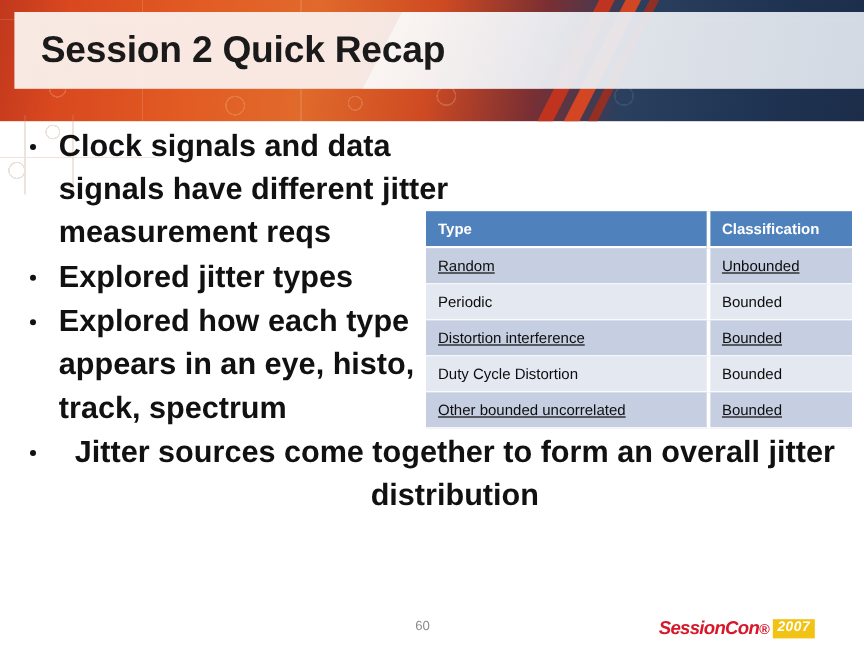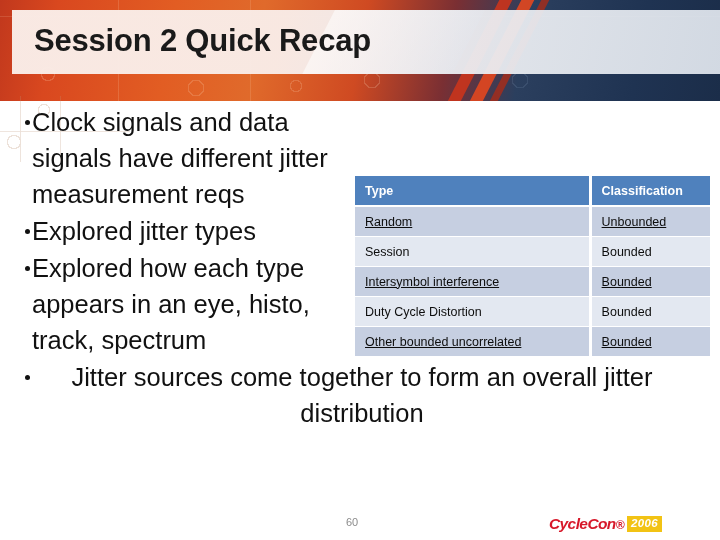--- a/index.html
+++ b/index.html
@@ -120,22 +120,23 @@
   ul#bullet-list {
     list-style: none;
     margin: 0;
     padding: 0;
   }
   li.bullet {
     position: relative;
     font-size: 25.5px;
     line-height: 36px;
     color: #111111;
-    padding-left: 32px;
+    padding-left: 49px;
     margin: 0 0 1px 0;
+    font-weight: bold;
   }
   li.bullet .dot {
     position: absolute;
     left: 25px;
     top: 16px;
     width: 5px;
     height: 5px;
     border-radius: 50%;
     background: #111111;
   }
@@ -259,37 +260,37 @@
       <th class="col-type">Type</th>
       <th class="col-class">Classification</th>
     </tr>
   </thead>
   <tbody>
     <tr class="odd">
       <td class="col-type">Random</td>
       <td class="col-class">Unbounded</td>
     </tr>
     <tr class="even">
-      <td class="col-type">Session</td>
+      <td class="col-type">Periodic</td>
       <td class="col-class">Bounded</td>
     </tr>
     <tr class="odd">
-      <td class="col-type">Intersymbol interference</td>
+      <td class="col-type">Distortion interference</td>
       <td class="col-class">Bounded</td>
     </tr>
     <tr class="even">
       <td class="col-type">Duty Cycle Distortion</td>
       <td class="col-class">Bounded</td>
     </tr>
     <tr class="odd">
       <td class="col-type">Other bounded uncorrelated</td>
       <td class="col-class">Bounded</td>
     </tr>
   </tbody>
 </table>
 
 <div id="footer">
   <div id="slide-number">60</div>
   <div id="designcon-logo">
-    <span id="designcon-wordmark"><span>Cycle</span><span>Con</span><span class="small">®</span></span>
-    <span id="designcon-year">2006</span>
+    <span id="designcon-wordmark"><span>Session</span><span>Con</span><span class="small">®</span></span>
+    <span id="designcon-year">2007</span>
   </div>
 </div>
 
 </body></html>

